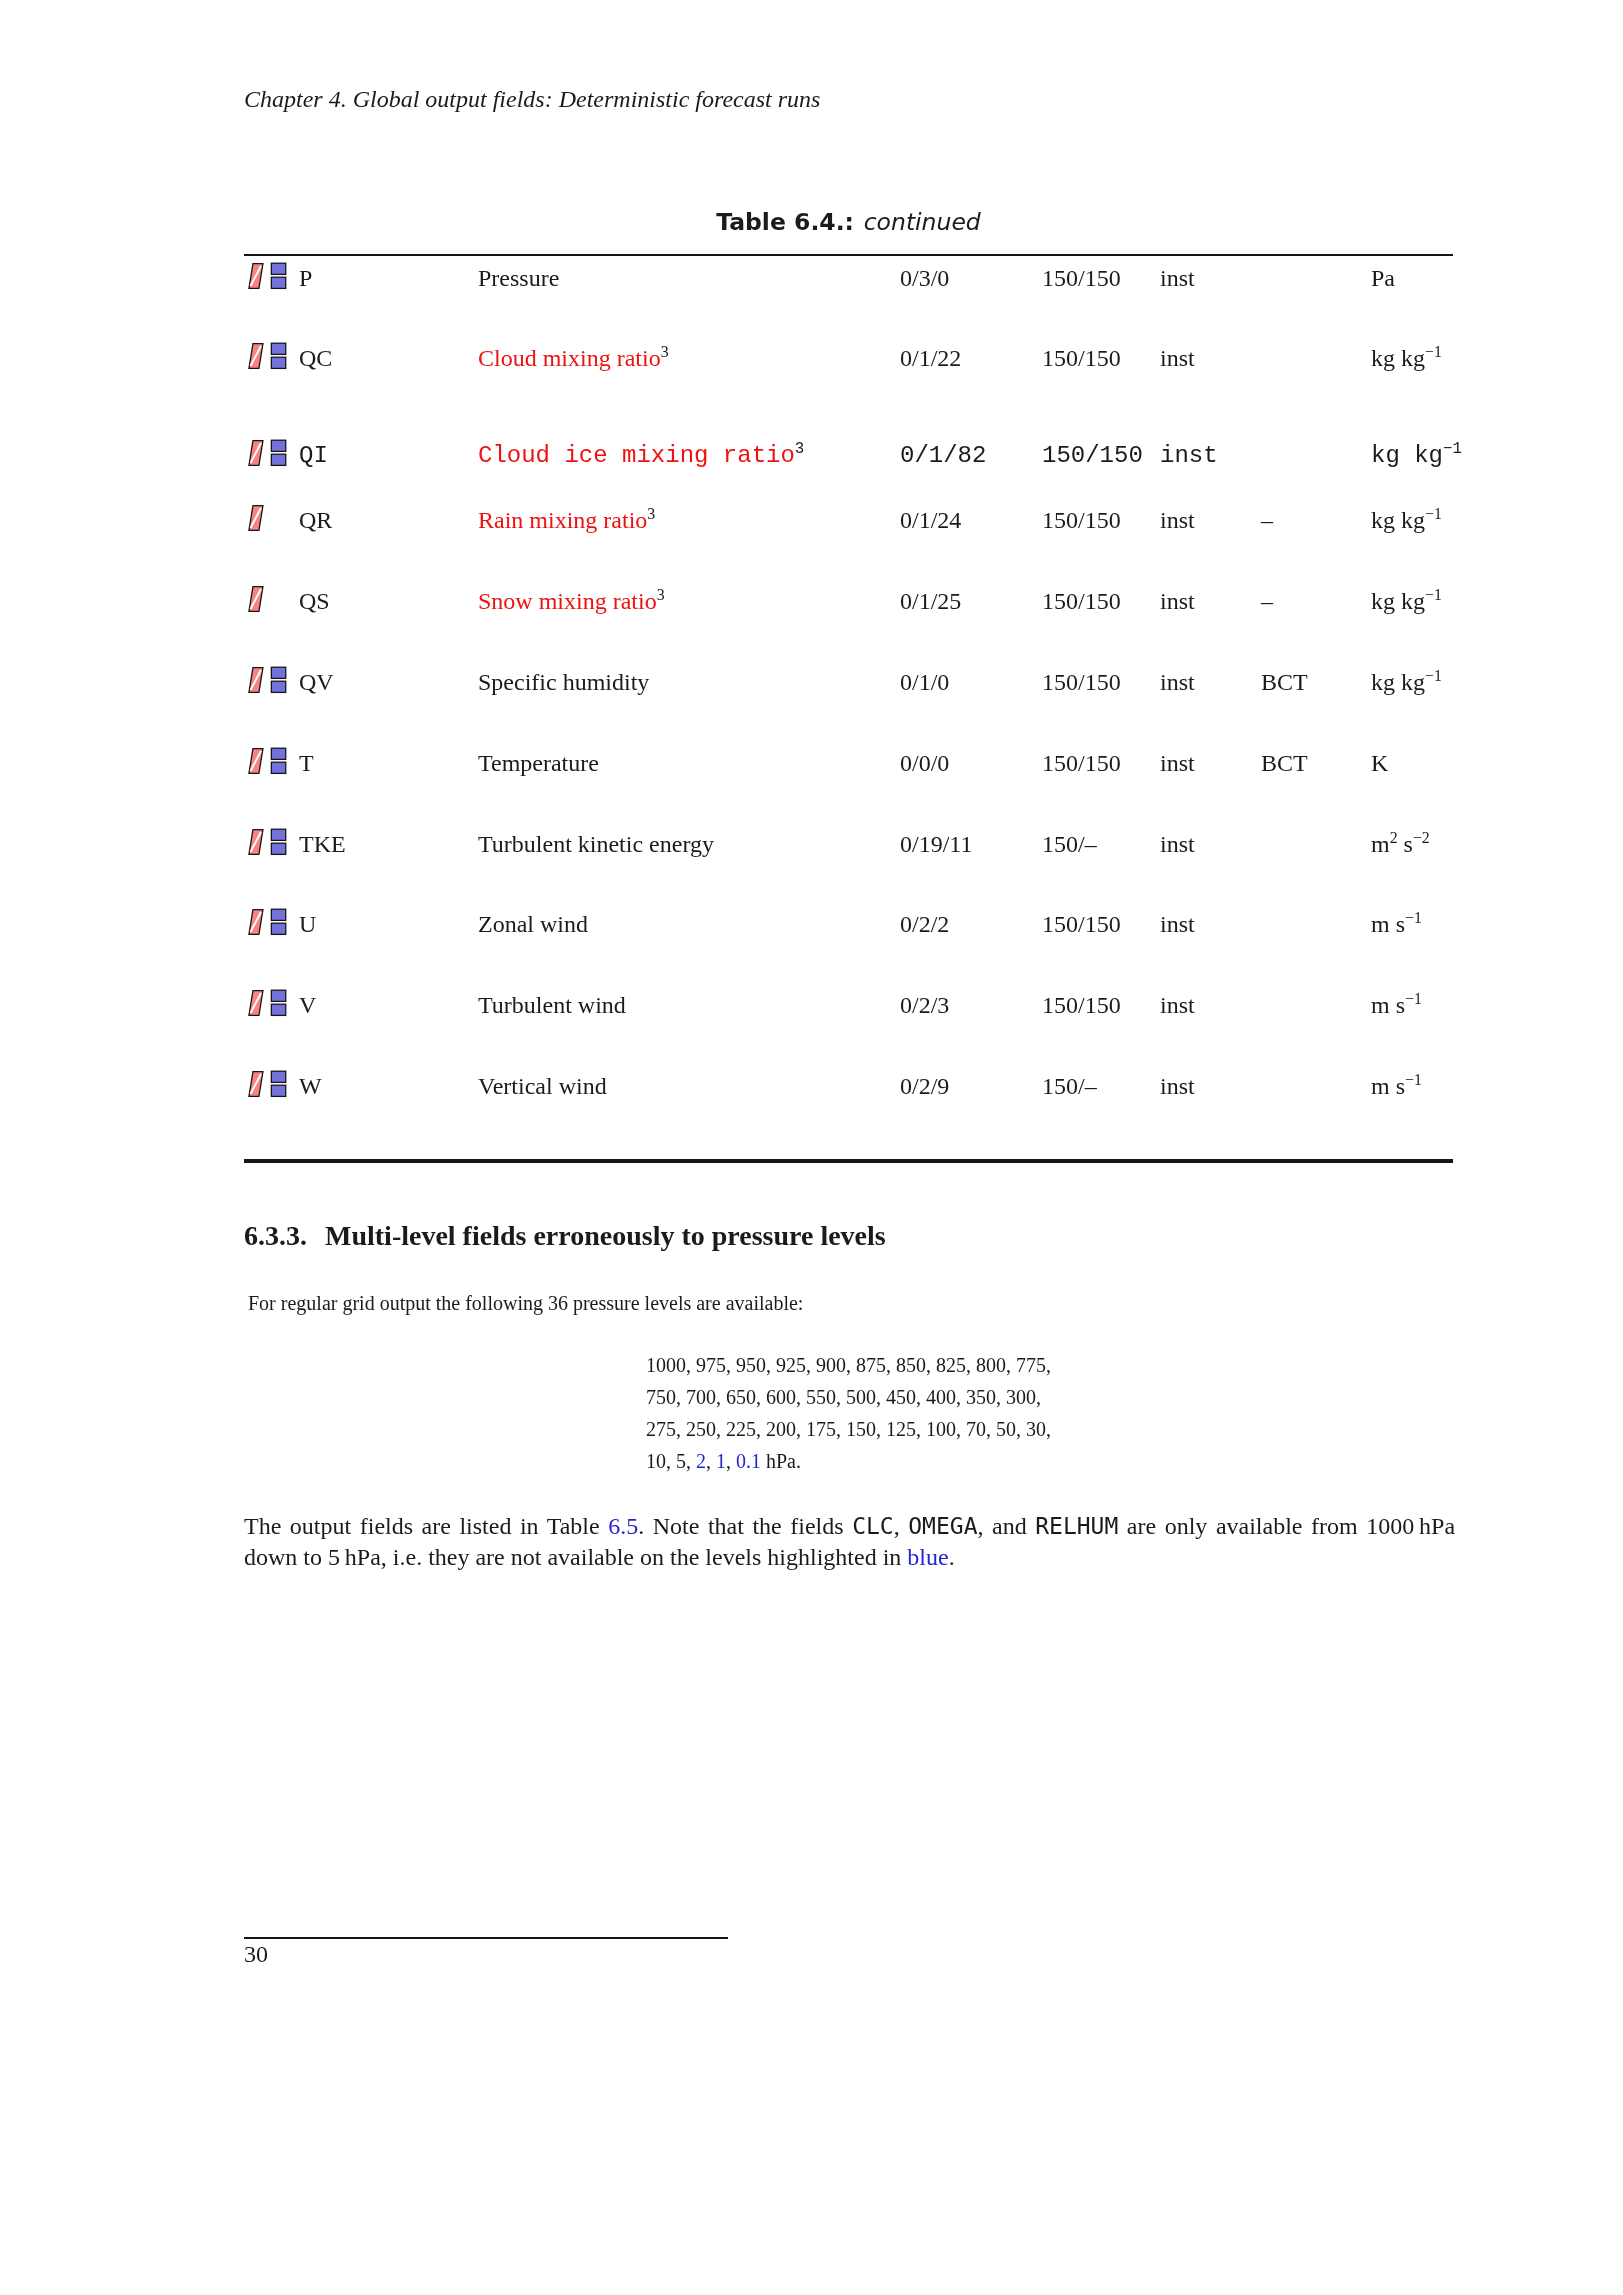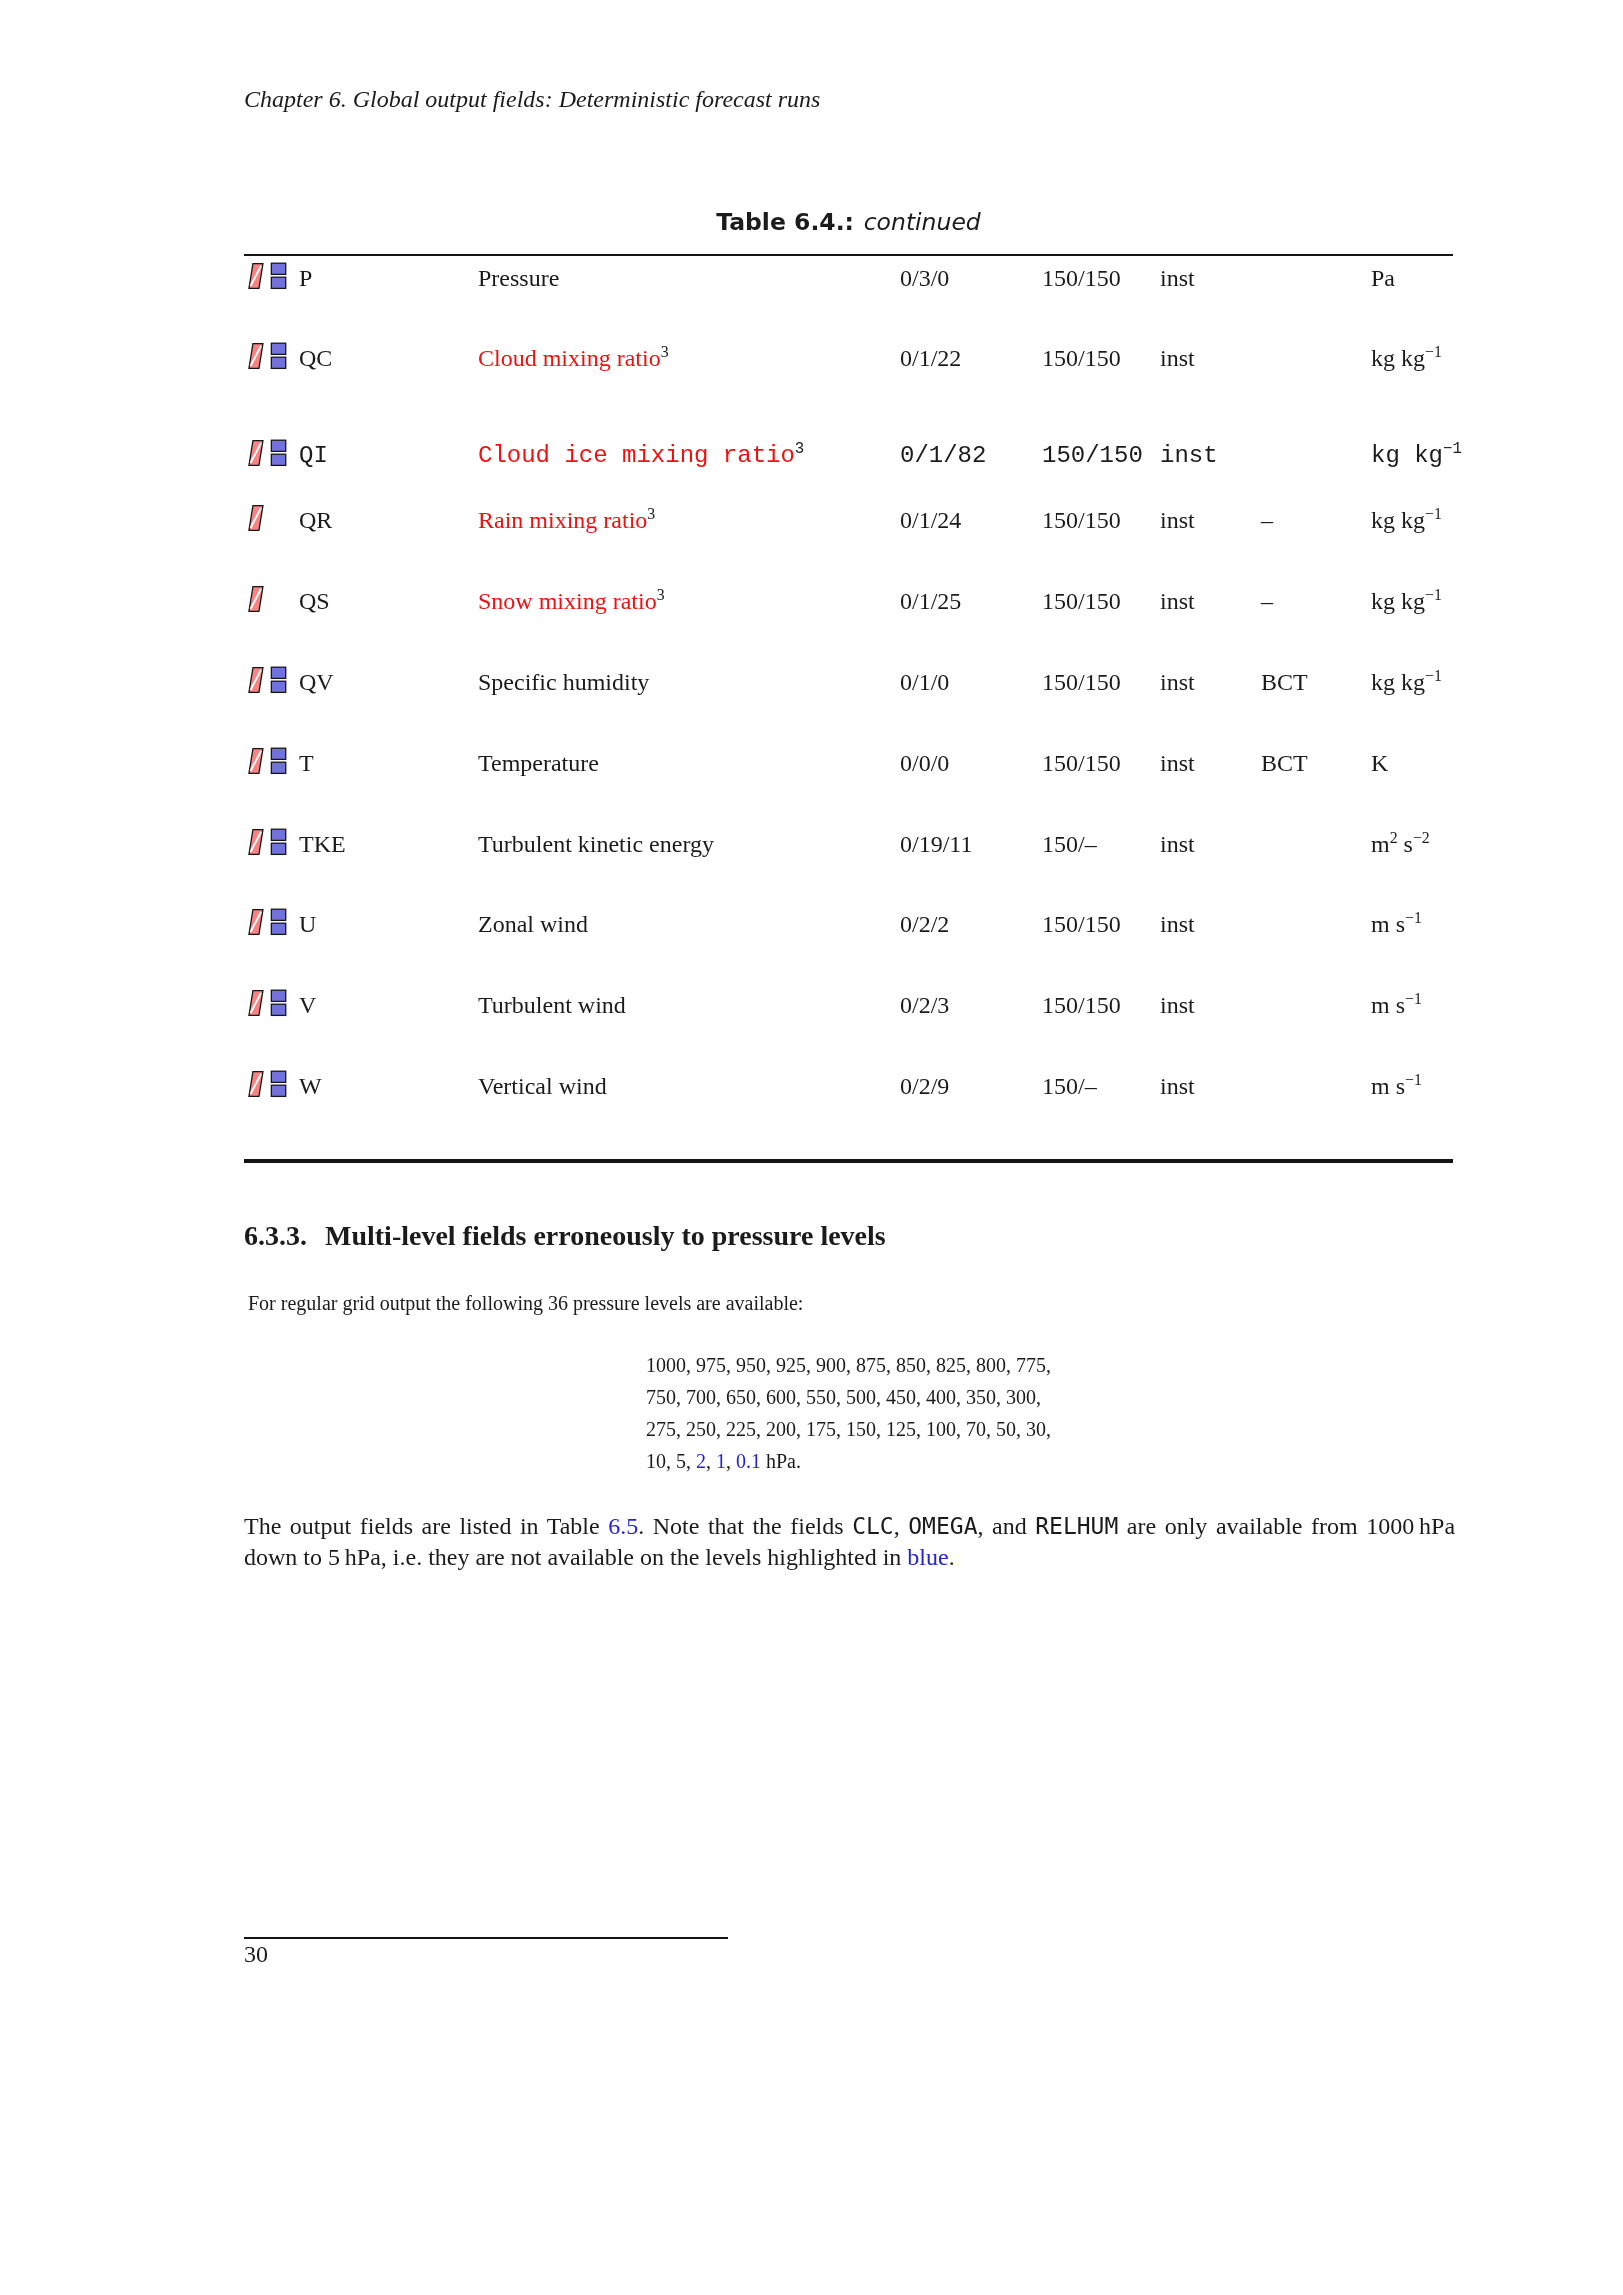--- a/index.html
+++ b/index.html
@@ -57,21 +57,21 @@
   }
   .footnote-rule{position:absolute;left:244px;top:1937px;width:484px;height:1.6px;background:#151515;}
   .footnote{position:absolute;left:244px;top:1943px;font-size:20px;white-space:nowrap;}
   .page-number{position:absolute;left:244px;top:1941px;font-size:24px;}
 </style>
 </head>
 <body>
 
 <div class="page">
 
-  <div class="chapter-header">Chapter 6. Global output fields: Deterministic forecast runs</div>
+  <div class="chapter-header">Chapter 4. Global output fields: Deterministic forecast runs</div>
 
   <div class="table-title">
     <span class="ttl">Table 6.4.:</span><span class="cont">continued</span>
   </div>
 
   <div class="rule-top"></div>
 
   <div id="table-rows">
       <div class="table-row" style="top: 265px;">
         <span class="cell icons">

